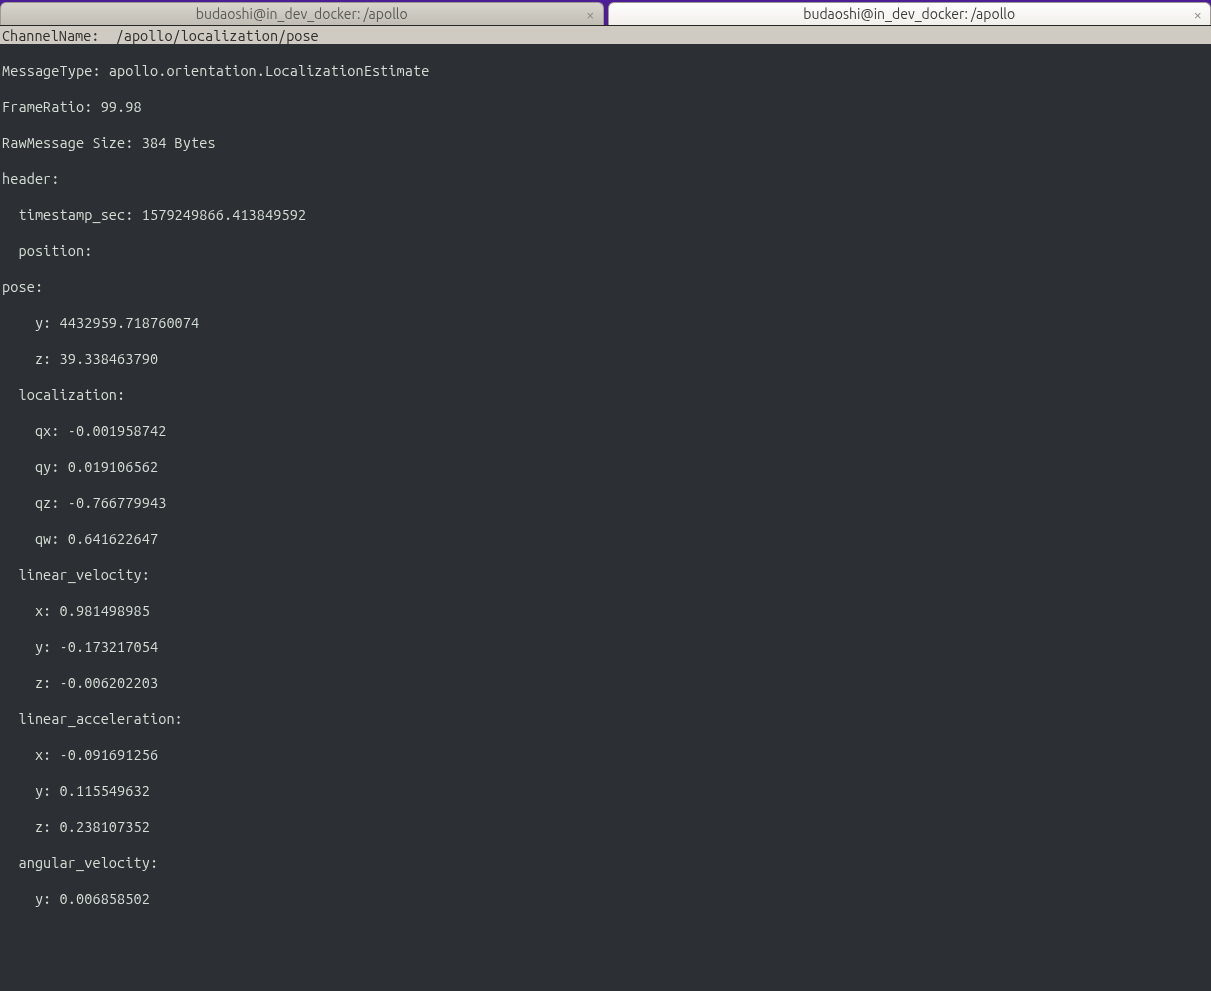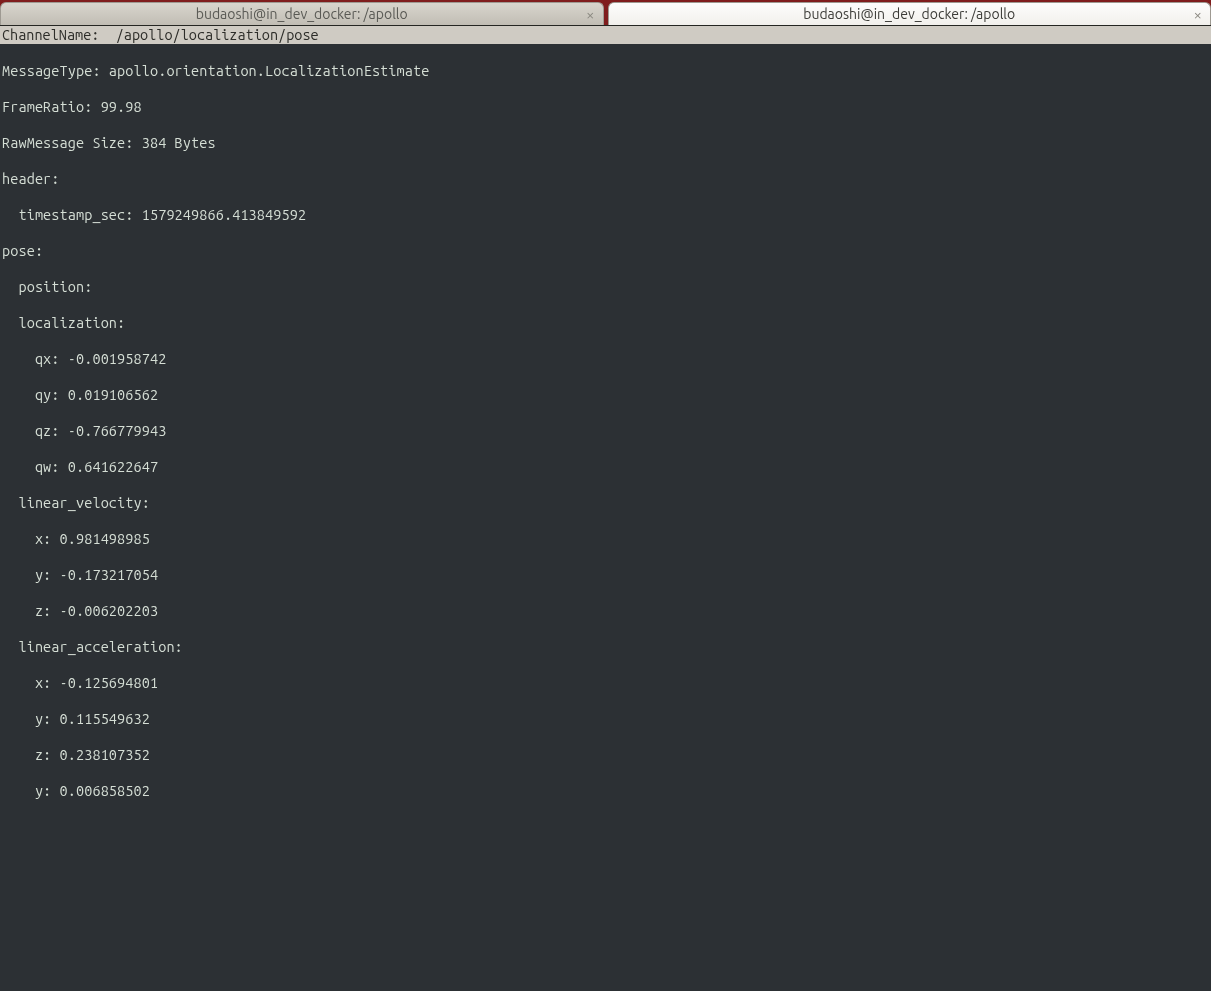--- a/index.html
+++ b/index.html
@@ -8,21 +8,21 @@
       font-size: 14.5px;
       background: #2c3034;
       color: #d5ded5;
       width: 1211px;
       height: 991px;
       overflow: hidden;
     }
     .tab-bar {
       display: flex;
       height: 26px;
-      background: #7f1d1d;
+      background: #4c1d95;
       border-bottom: 1px solid #252622;
     }
     .tab {
       flex: 1;
       display: flex;
       align-items: center;
       justify-content: center;
       position: relative;
       font-family: "Ubuntu", "DejaVu Sans", sans-serif;
       font-size: 14px;
@@ -49,21 +49,21 @@
       position: absolute;
       right: 8px;
       top: 50%;
       transform: translateY(-50%);
       font-size: 15px;
       color: #8a8880;
       cursor: pointer;
     }
     .title-row {
       display: flex;
-      align-items: flex-start;
+      align-items: center;
       height: 18px;
       background: #cfcbc3;
       color: #2d2d29;
       padding-left: 2px;
       white-space: pre;
     }
     .terminal {
       white-space: pre;
       padding: 0 2px;
       line-height: 18px;
@@ -85,35 +85,38 @@
 </div>
 
 <div class="title-row"><span>ChannelName:  </span><span>/apollo/localization/pose</span></div>
 
 <div class="terminal">
 <div>MessageType: apollo.orientation.LocalizationEstimate</div>
 <div>FrameRatio: 99.98</div>
 <div>RawMessage Size: 384 Bytes</div>
 <div>header:</div>
 <div>  timestamp_sec: 1579249866.413849592</div>
+<div>  position:</div>
 <div>pose:</div>
-<div>  position:</div>
+<div>    y: 4432959.718760074</div>
+<div>    z: 39.338463790</div>
 <div>  localization:</div>
 <div>    qx: -0.001958742</div>
 <div>    qy: 0.019106562</div>
 <div>    qz: -0.766779943</div>
 <div>    qw: 0.641622647</div>
 <div>  linear_velocity:</div>
 <div>    x: 0.981498985</div>
 <div>    y: -0.173217054</div>
 <div>    z: -0.006202203</div>
 <div>  linear_acceleration:</div>
-<div>    x: -0.125694801</div>
+<div>    x: -0.091691256</div>
 <div>    y: 0.115549632</div>
 <div>    z: 0.238107352</div>
+<div>  angular_velocity:</div>
 <div>    y: 0.006858502</div>
 
 
 
 
 
 
 
 
 

